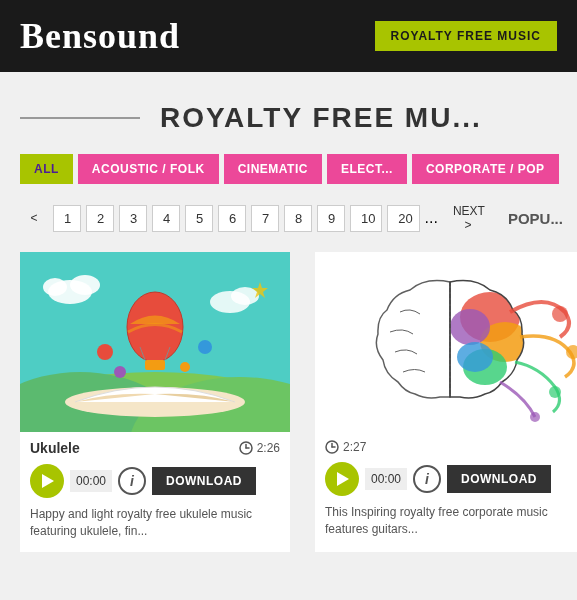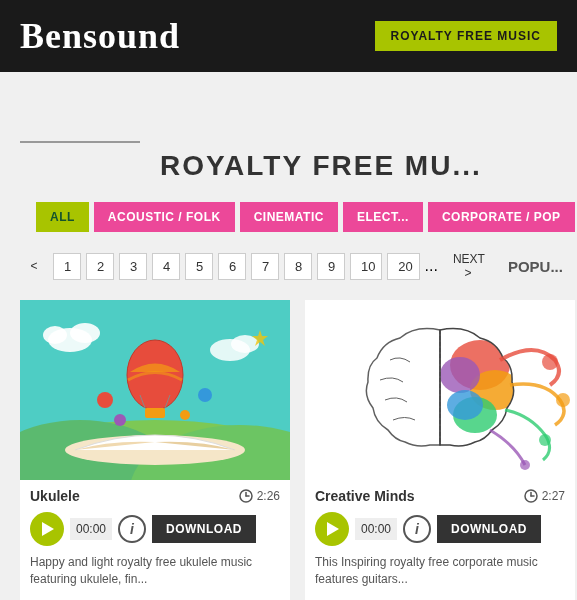--- a/index.html
+++ b/index.html
@@ -44,21 +44,20 @@
       width: 120px;
       height: 2px;
       background: #999;
     }
     .page-title {
       font-size: 28px;
       font-weight: bold;
       color: #333;
       letter-spacing: 2px;
       white-space: nowrap;
-      margin-top: 48px;
     }
 
     
     .filter-bar {
       background: #f0f0f0;
       padding: 0 20px 15px 20px;
       display: flex;
       align-items: center;
       gap: 5px;
       flex-wrap: nowrap;
@@ -68,22 +67,21 @@
       padding: 8px 14px;
       font-size: 12px;
       font-weight: bold;
       letter-spacing: 0.5px;
       border: none;
       cursor: pointer;
       white-space: nowrap;
     }
     .filter-tab.active {
       background: #a8c400;
-      color: #14532d;
-      margin-left: 16px;
+      color: #4c1d95;
     }
     .filter-tab.inactive {
       background: #ec4899;
       color: white;
     }
 
     
     .pagination {
       background: #f0f0f0;
       padding: 0 20px 15px 20px;
@@ -118,21 +116,21 @@
     
     .cards-grid {
       display: flex;
       gap: 0;
       padding: 0 20px;
       background: #f0f0f0;
     }
     .music-card {
       background: white;
       width: 270px;
-      margin-right: 15px;
+      margin-right: 25px;
       flex-shrink: 0;
     }
     .card-image {
       width: 270px;
       height: 180px;
       overflow: hidden;
       position: relative;
     }
     .card-info-row {
       display: flex;
@@ -375,21 +373,20 @@
           <path d="M185 130 Q210 145 220 165" fill="none" stroke="#9b59b6" stroke-width="3" opacity="0.8"></path>
 
           <circle cx="245" cy="62" r="8" fill="#e74c3c" opacity="0.7"></circle>
           <circle cx="258" cy="100" r="7" fill="#f39c12" opacity="0.7"></circle>
           <circle cx="240" cy="140" r="6" fill="#2ecc71" opacity="0.7"></circle>
           <circle cx="220" cy="165" r="5" fill="#9b59b6" opacity="0.7"></circle>
         </svg>
       </div>
     </div>
     <div class="card-info-row">
-      <span class="track-title">Creative Minds</span>
       <span class="duration">
         <svg width="14" height="14" viewBox="0 0 14 14">
           <circle cx="7" cy="7" r="6" fill="none" stroke="#555" stroke-width="1.5"></circle>
           <line x1="7" y1="7" x2="7" y2="3.5" stroke="#555" stroke-width="1.5" stroke-linecap="round"></line>
           <line x1="7" y1="7" x2="10" y2="7" stroke="#555" stroke-width="1.5" stroke-linecap="round"></line>
         </svg>
         <span>2:27</span>
       </span>
     </div>
     <div class="player-row">

